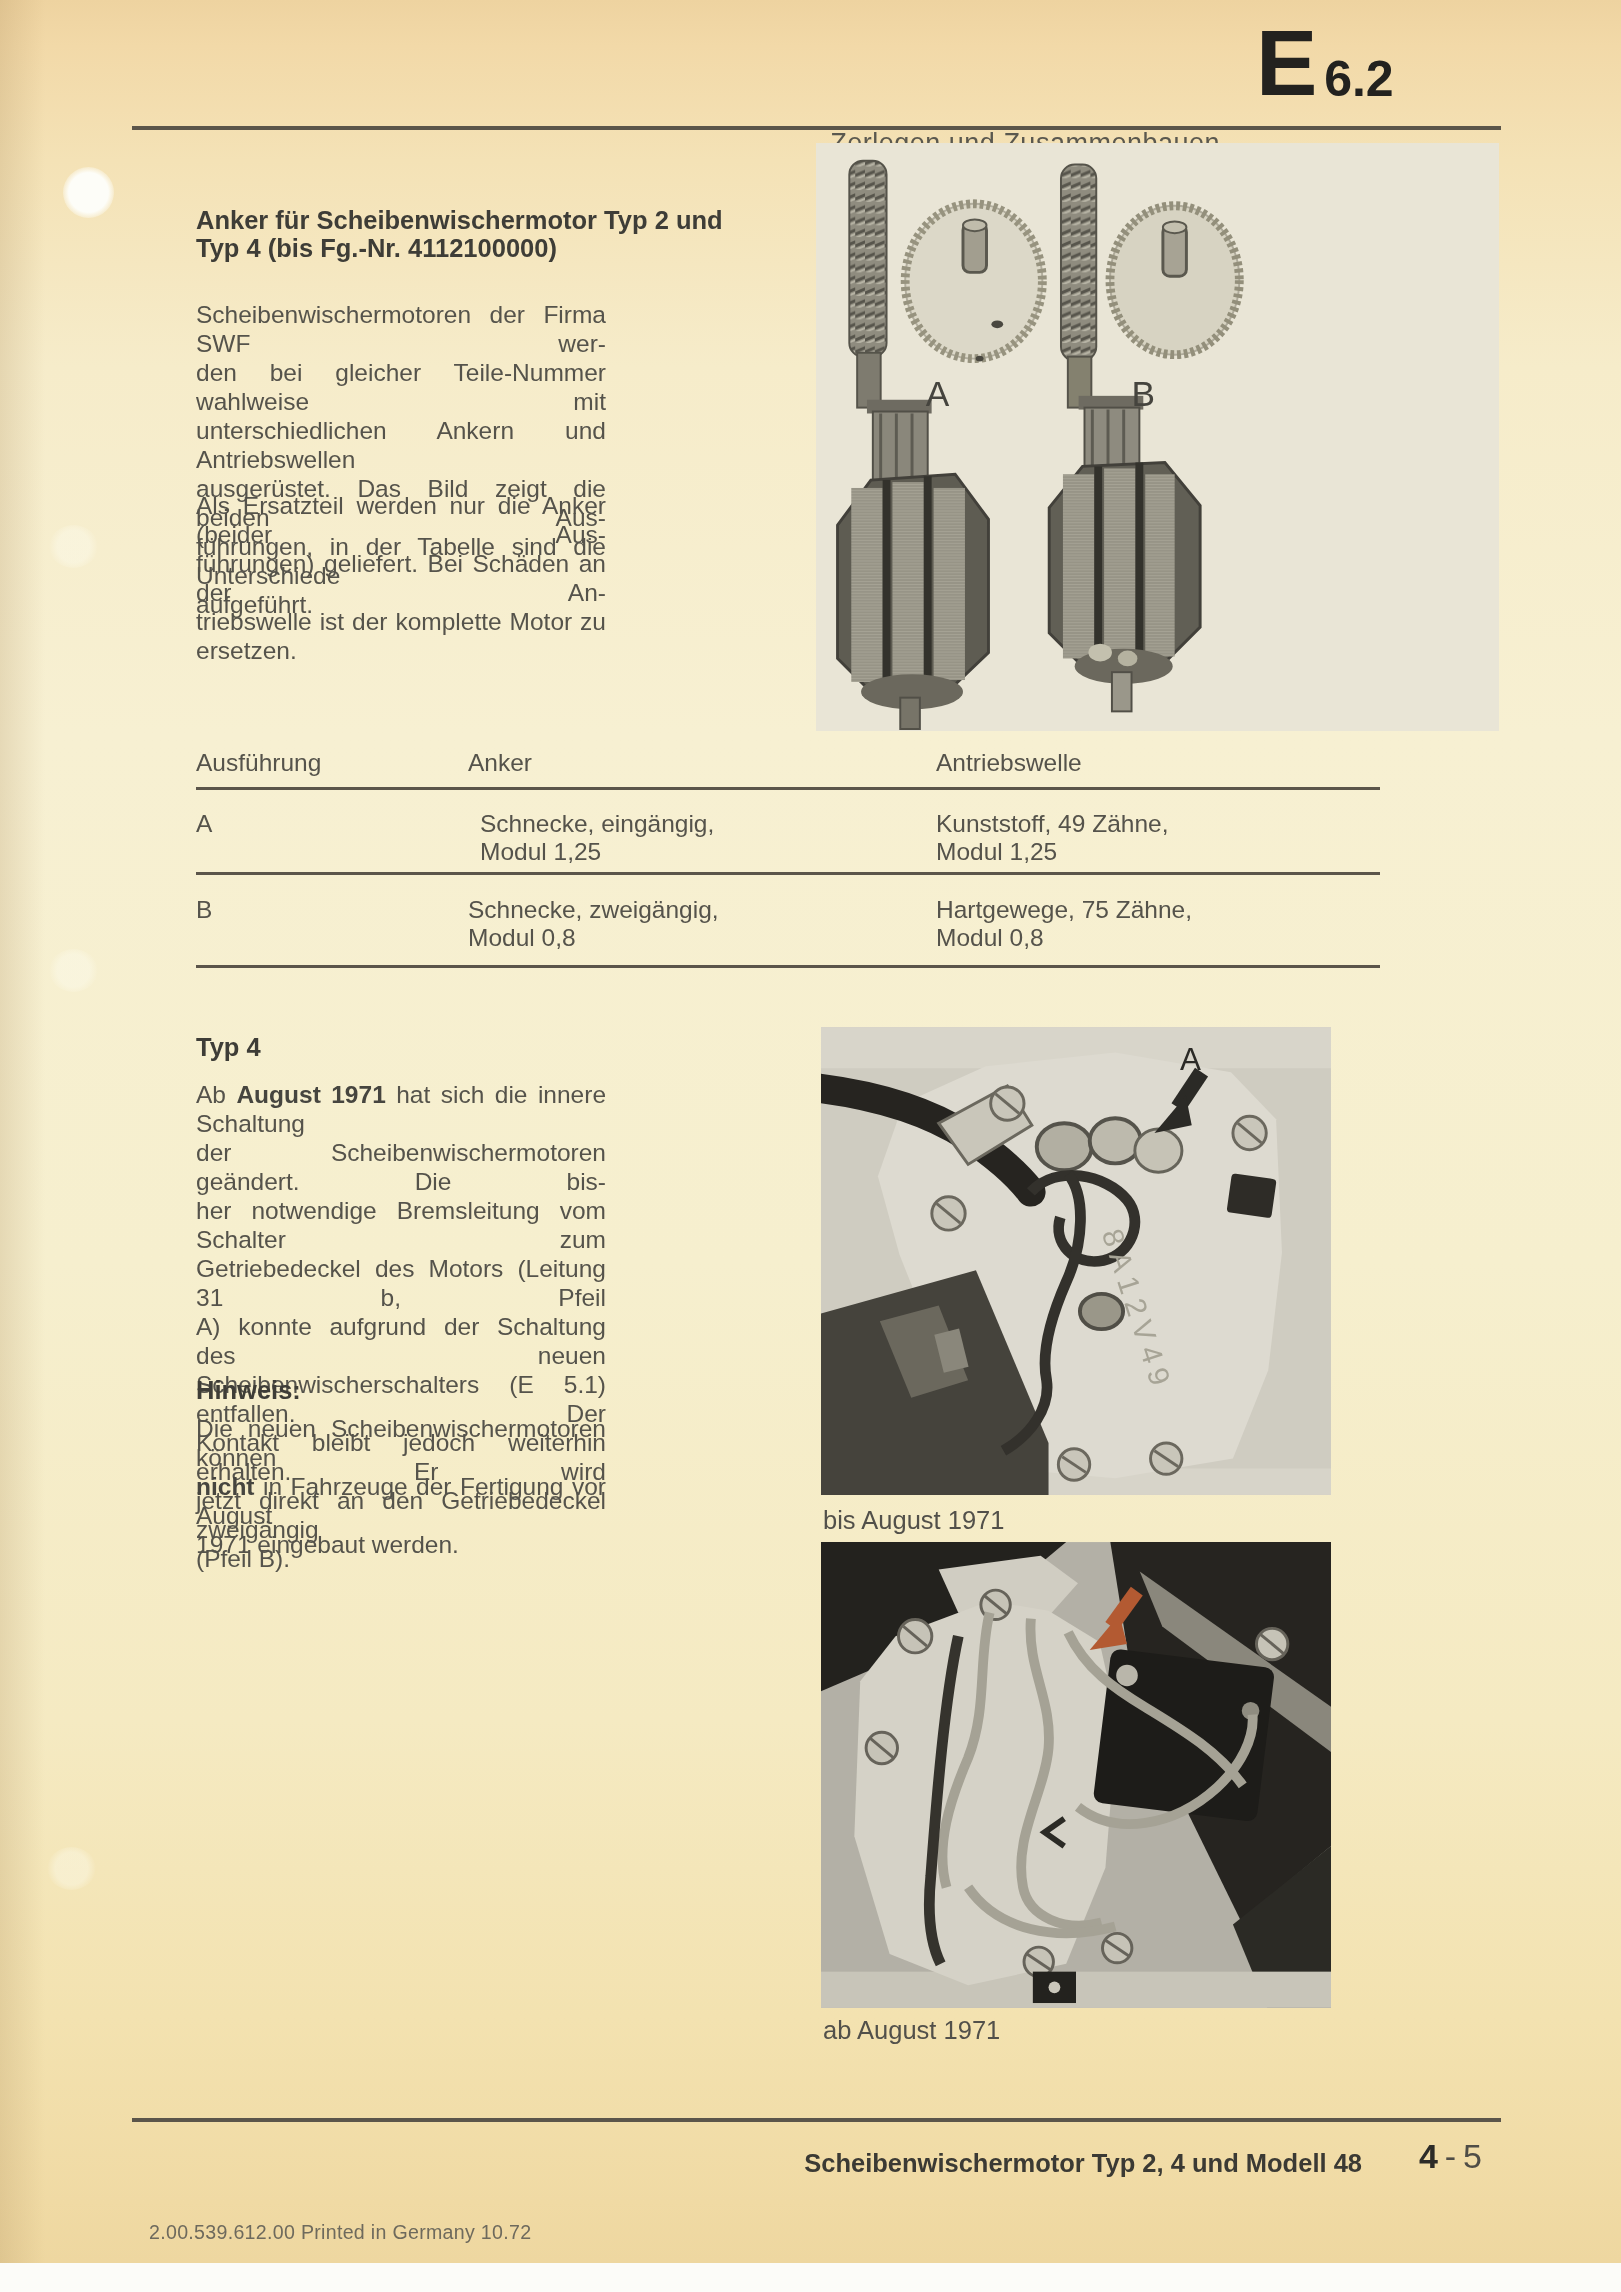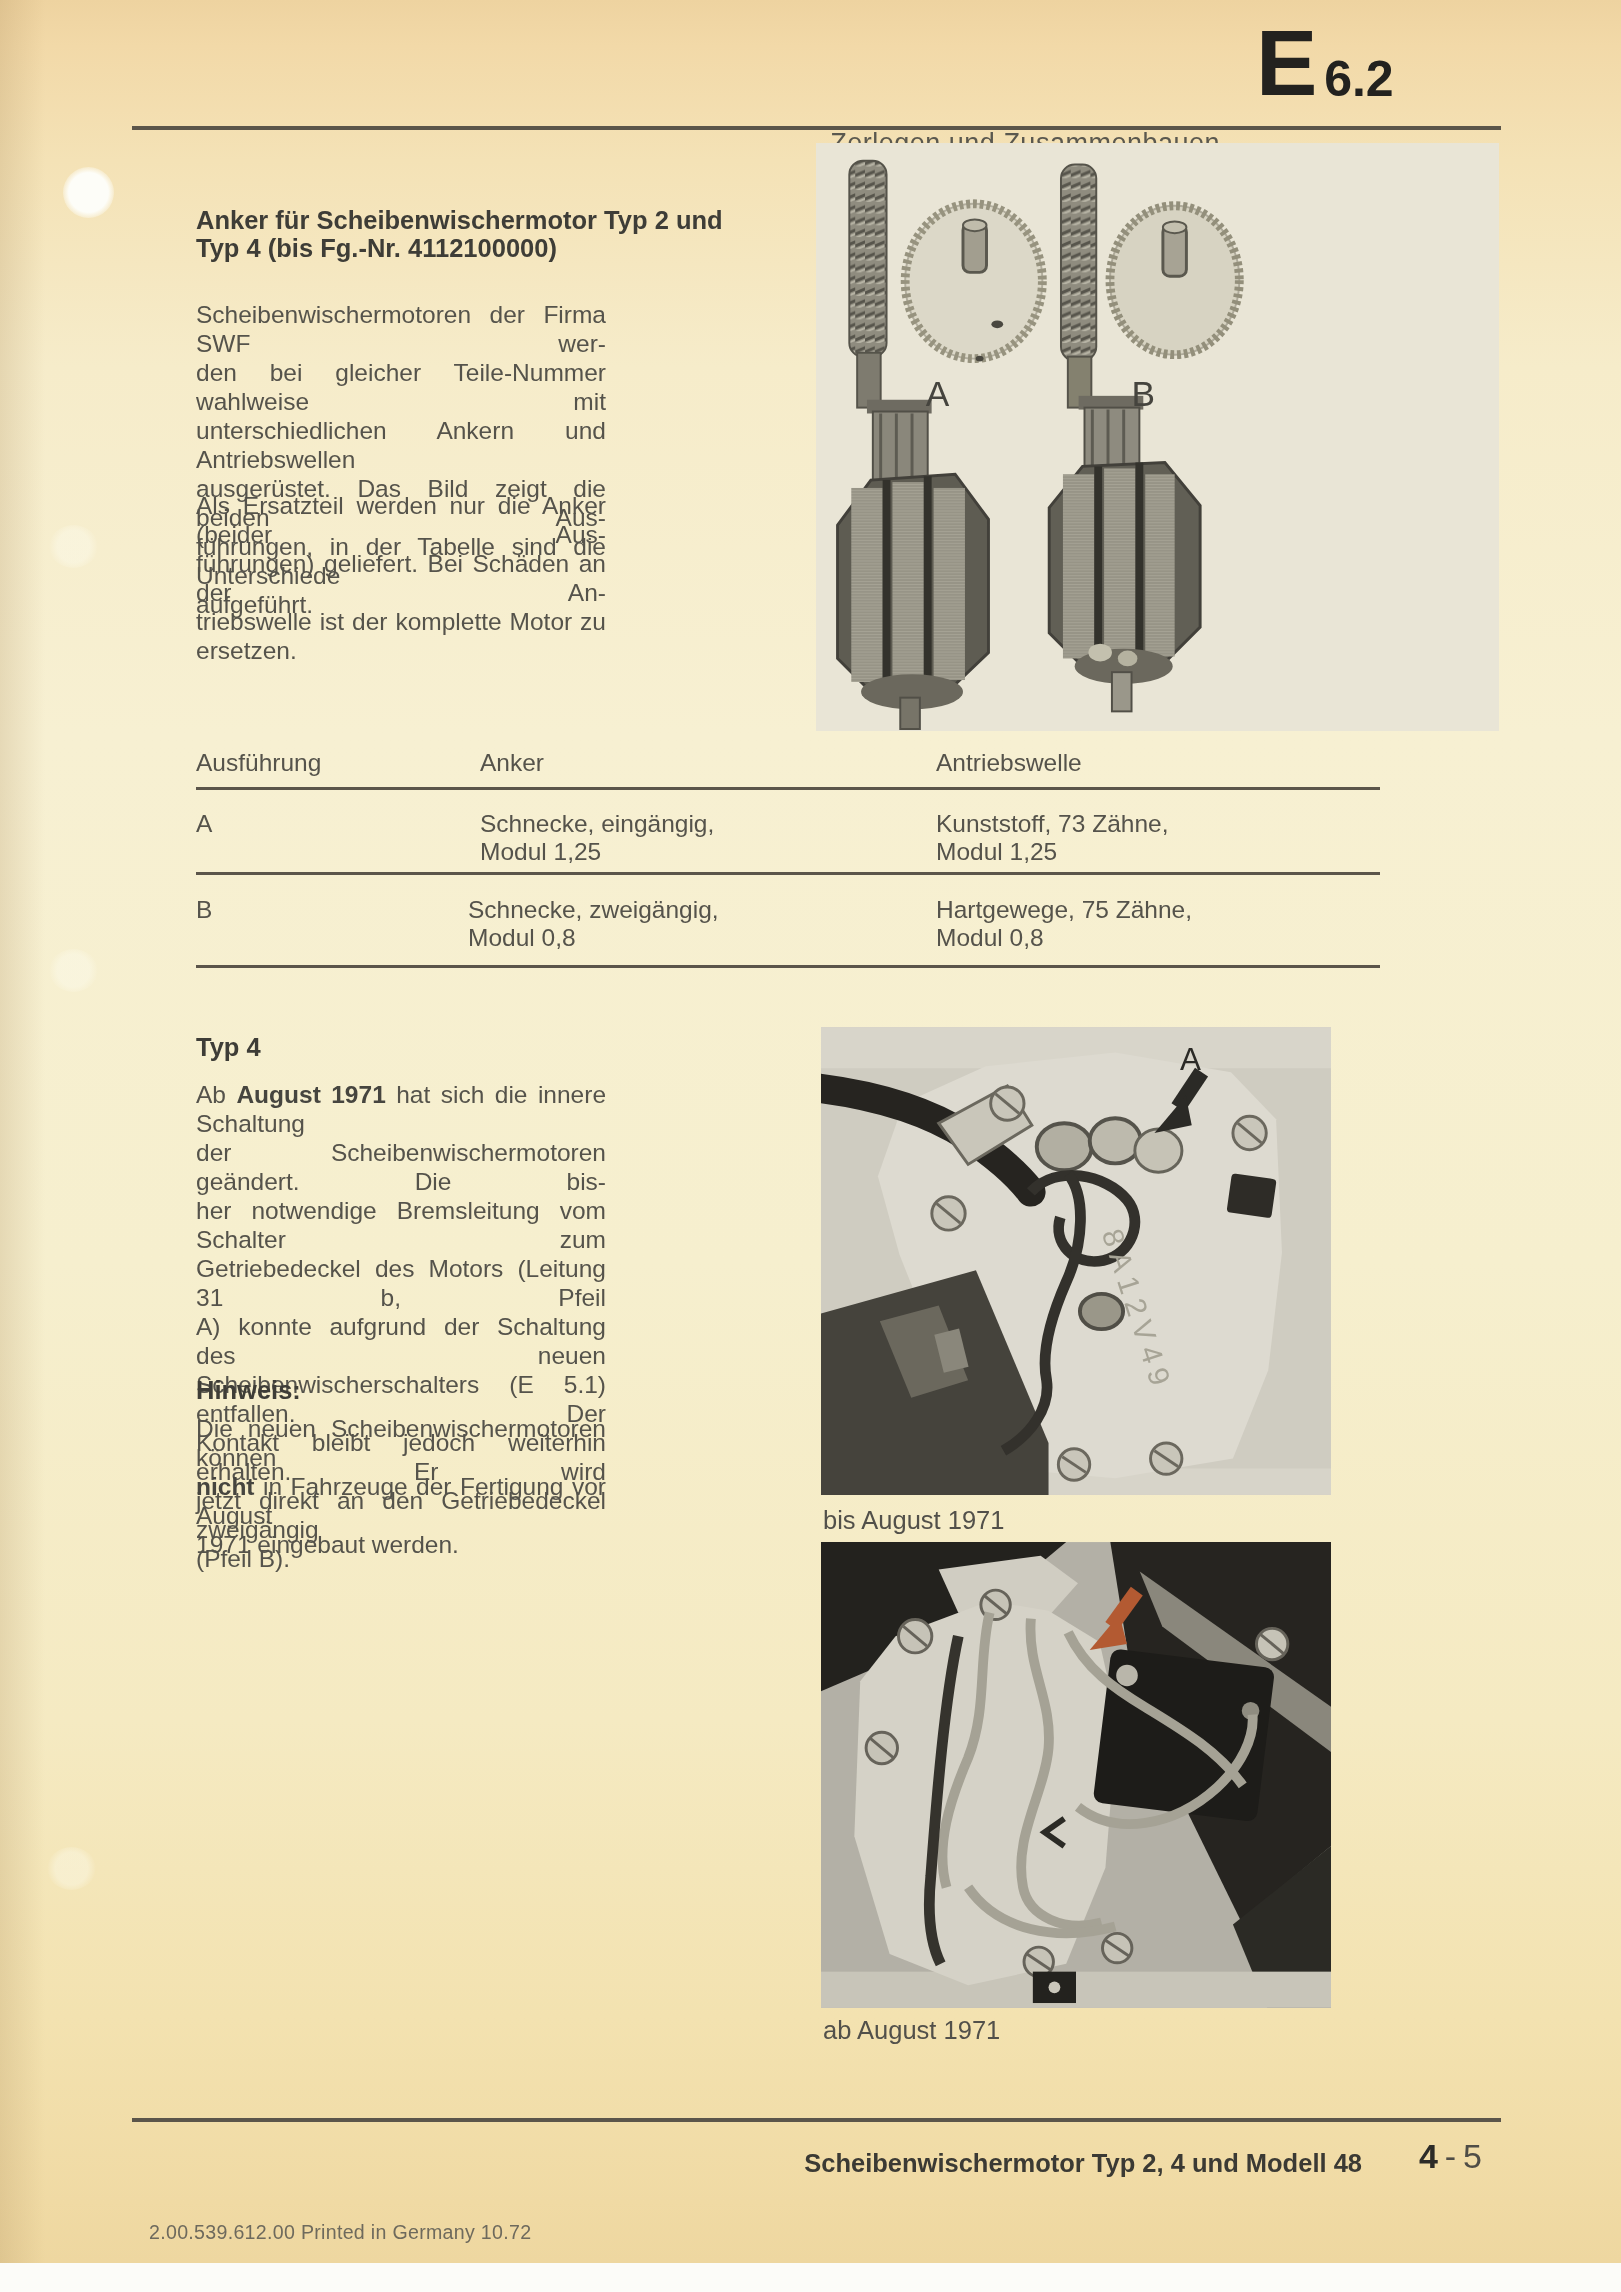--- a/index.html
+++ b/index.html
@@ -145,31 +145,31 @@
         <rect x="302" y="540" width="20" height="40" fill="#9a978a" stroke="#514f47" stroke-width="2"></rect>
       </g>
 
       <text x="112" y="268" font-size="36" fill="#45443e">A</text>
       <text x="322" y="268" font-size="36" fill="#45443e">B</text>
     </svg>
   </div>
 
   <div class="abs" style="left:196px;top:745px;width:1184px;height:227px;">
     <div class="abs tbl-head" style="left:0;top:3.9px;">Ausführung</div>
-    <div class="abs tbl-head" style="left:284px;top:3.9px;text-align:center;">Anker</div>
+    <div class="abs tbl-head" style="left:272px;top:3.9px;text-align:center;">Anker</div>
     <div class="abs tbl-head" style="left:740px;top:3.9px;">Antriebswelle</div>
     <div class="abs rule" style="left:0;top:42px;width:1184px;height:2.9px;"></div>
 
     <div class="abs cell" style="left:0;top:65px;">A</div>
     <div class="abs cell" style="left:284px;top:65px;">
         <div class="tline">Schnecke, eingängig,</div>
         <div class="tline">Modul 1,25</div>
       </div>
     <div class="abs cell" style="left:740px;top:65px;">
-        <div class="tline">Kunststoff, 73 Zähne,</div>
+        <div class="tline">Kunststoff, 49 Zähne,</div>
         <div class="tline">Modul 1,25</div>
       </div>
     <div class="abs rule" style="left:0;top:127px;width:1184px;height:2.9px;"></div>
 
     <div class="abs cell" style="left:0;top:151px;">B</div>
     <div class="abs cell" style="left:272px;top:151px;">
         <div class="tline">Schnecke, zweigängig,</div>
         <div class="tline">Modul 0,8</div>
       </div>
     <div class="abs cell" style="left:740px;top:151px;">

